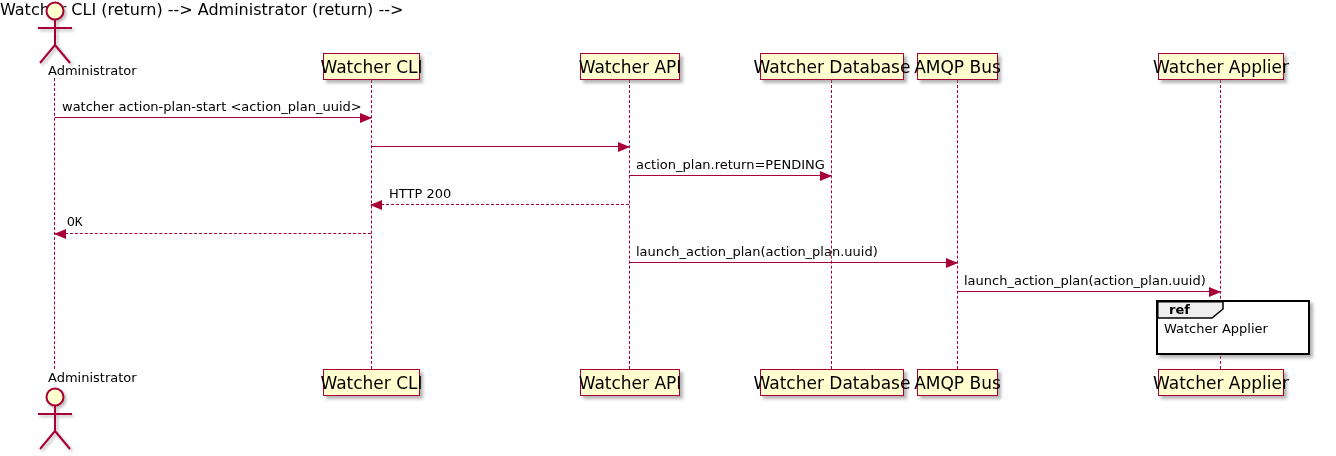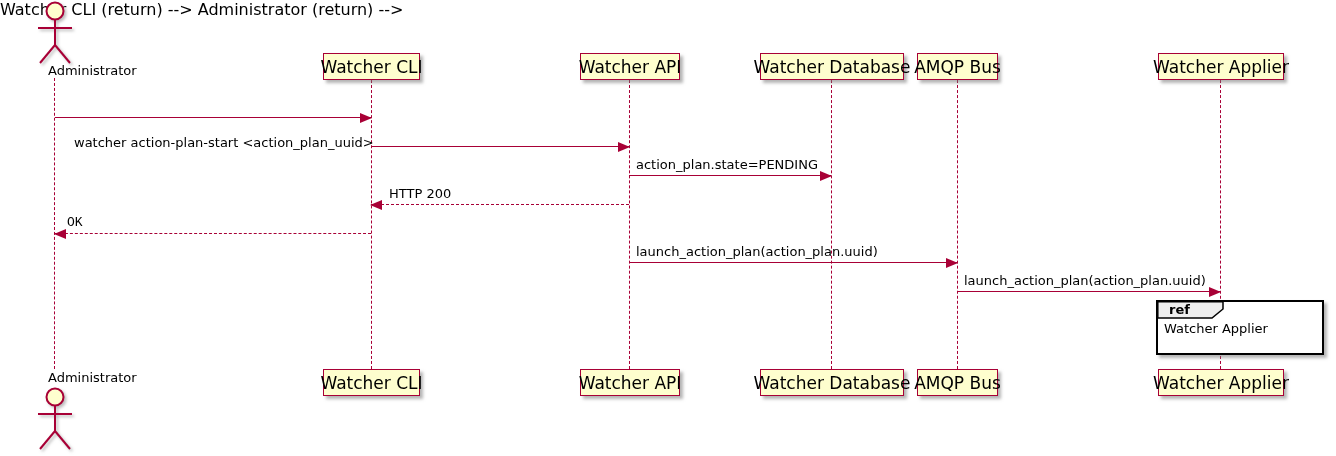--- a/index.html
+++ b/index.html
@@ -93,21 +93,21 @@
     font-size:13px;
     height:15px;line-height:15px;
     z-index:3;
     white-space:nowrap;
     padding-left:48px;
   }
   
   .ref-box{
     position:absolute;
     left:1156px;top:300px;
-    width:168px;height:55px;
+    width:154px;height:55px;
     background:var(--background);
     border:2px solid var(--ref-border);
     box-shadow:3px 3px 3px rgba(120,120,120,.55);
     z-index:4;
   }
   .ref-tab-shape{position:absolute;left:-1px;top:-1px;}
   .ref-tab-shape path{fill:var(--ref-tab-fill);stroke:var(--ref-border);stroke-width:1.5;}
   .ref-keyword{
     position:absolute;
     left:11px;top:0px;
@@ -147,28 +147,28 @@
   <div class="actor-label" style="left:0px;top:63px;">Administrator</div>
 
   
   <div class="participant" style="left:323px;top:53px;width:97px;">Watcher CLI</div>
   <div class="participant" style="left:580px;top:53px;width:100px;">Watcher API</div>
   <div class="participant" style="left:760px;top:53px;width:144px;">Watcher Database</div>
   <div class="participant" style="left:917px;top:53px;width:81px;">AMQP Bus</div>
   <div class="participant" style="left:1158px;top:53px;width:126px;">Watcher Applier</div>
 
   
-  <div class="msg-label" style="left:74px;top:99px;margin-top:36px;">watcher action-plan-start &lt;action_plan_uuid&gt;</div>
+  <div class="msg-label" style="left:62px;top:99px;">watcher action-plan-start &lt;action_plan_uuid&gt;</div>
   <div class="msg-line arrow-right" style="left:55px;top:117px;width:316px;"></div>
 
   
   <div class="msg-line arrow-right" style="left:371px;top:146px;width:258px;"></div>
 
   
-  <div class="msg-label" style="left:636px;top:157px;">action_plan.state=PENDING</div>
+  <div class="msg-label" style="left:636px;top:157px;">action_plan.return=PENDING</div>
   <div class="msg-line arrow-right" style="left:629px;top:175px;width:202px;"></div>
 
    Watcher CLI (return) --&gt;
   <div class="msg-label" style="left:389px;top:186px;">HTTP 200</div>
   <div class="msg-line dashed arrow-left" style="left:371px;top:204px;width:258px;"></div>
 
    Administrator (return) --&gt;
   <div class="msg-label" style="left:67px;top:215px;font-family:Liberation Mono, monospace;">OK</div>
   <div class="msg-line dashed arrow-left" style="left:55px;top:233px;width:316px;"></div>
 

